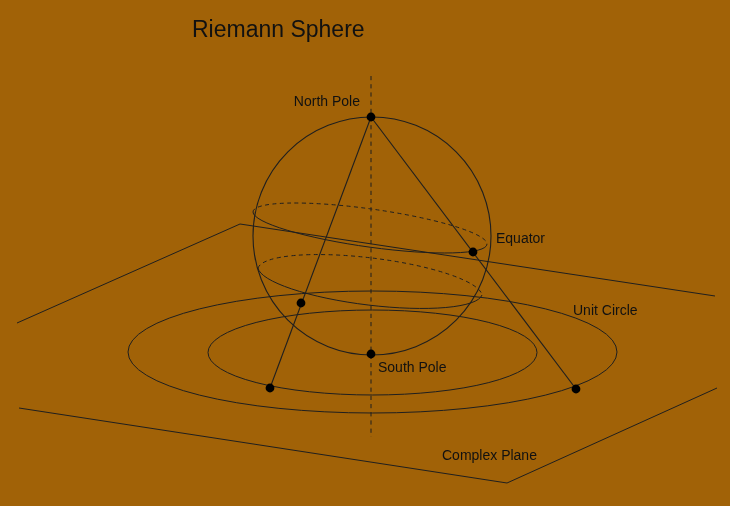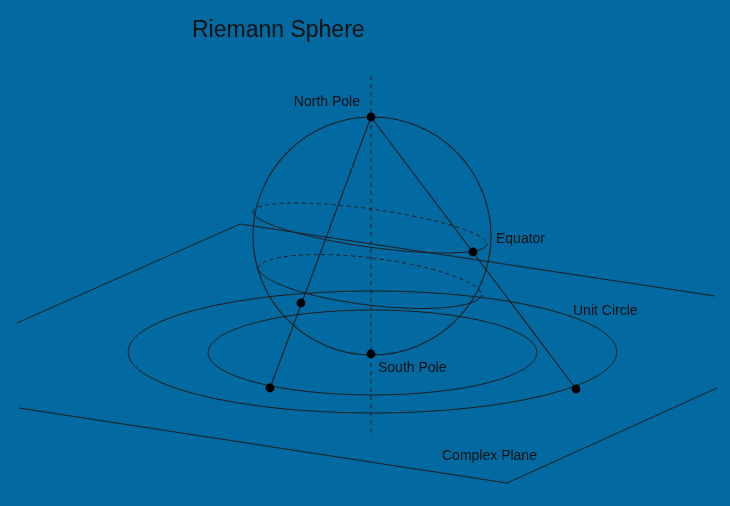--- a/index.html
+++ b/index.html
@@ -1,16 +1,16 @@
 <!DOCTYPE html>
 <html><head>
 <meta charset="utf-8">
 <style>
   html,body{margin:0;padding:0;background:#ffffff;}
-  .stage{position:relative;width:730px;height:506px;background:#0369a1;overflow:hidden;
+  .stage{position:relative;width:730px;height:506px;background:#a16207;overflow:hidden;
          font-family:"Liberation Sans",sans-serif;}
   svg{display:block}
   .stroke{fill:none;stroke:#1f1f1f;stroke-width:1.1;}
   .thin{fill:none;stroke:#1f1f1f;stroke-width:1;}
   .dashed{fill:none;stroke:#1f1f1f;stroke-width:1;stroke-dasharray:4 3.4;}
   .axis{fill:none;stroke:#1f1f1f;stroke-width:1;stroke-dasharray:4.2 4;}
   .pt{fill:#000000;stroke:none;}
   .lbl{fill:#111111;font-size:14px;font-family:"Liberation Sans",sans-serif;}
   .ttl{fill:#111111;font-size:23px;font-family:"Liberation Sans",sans-serif;}
 </style>

